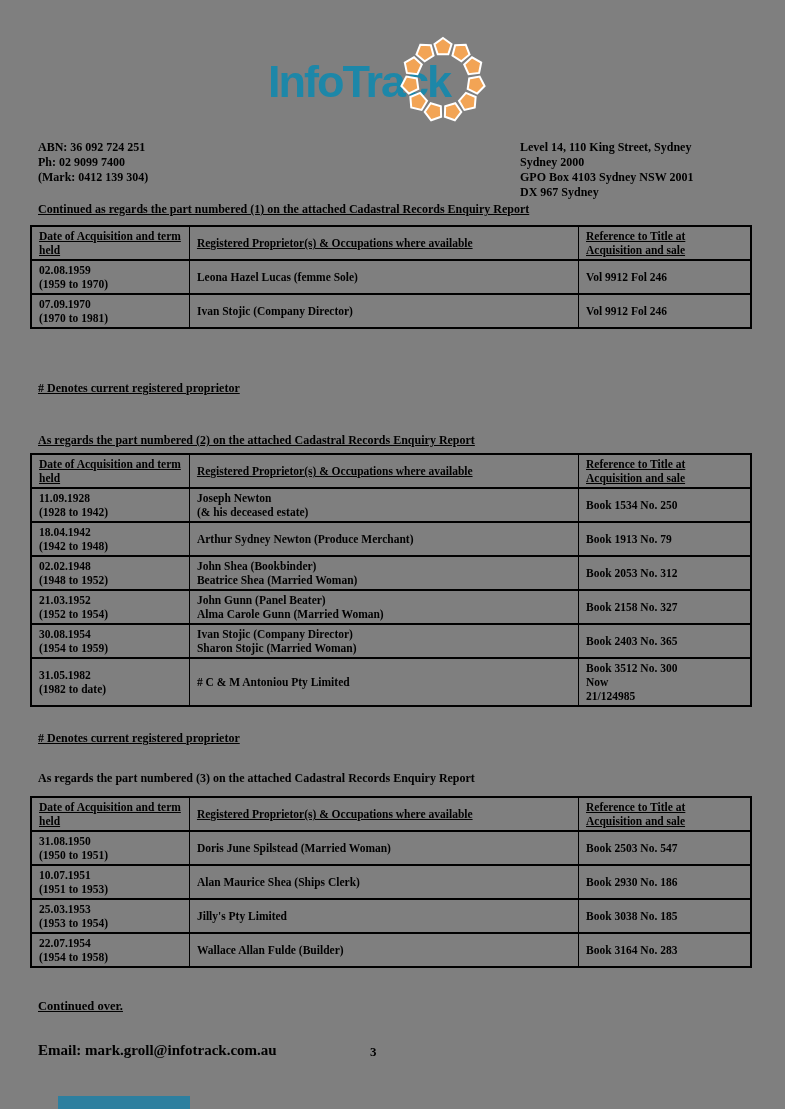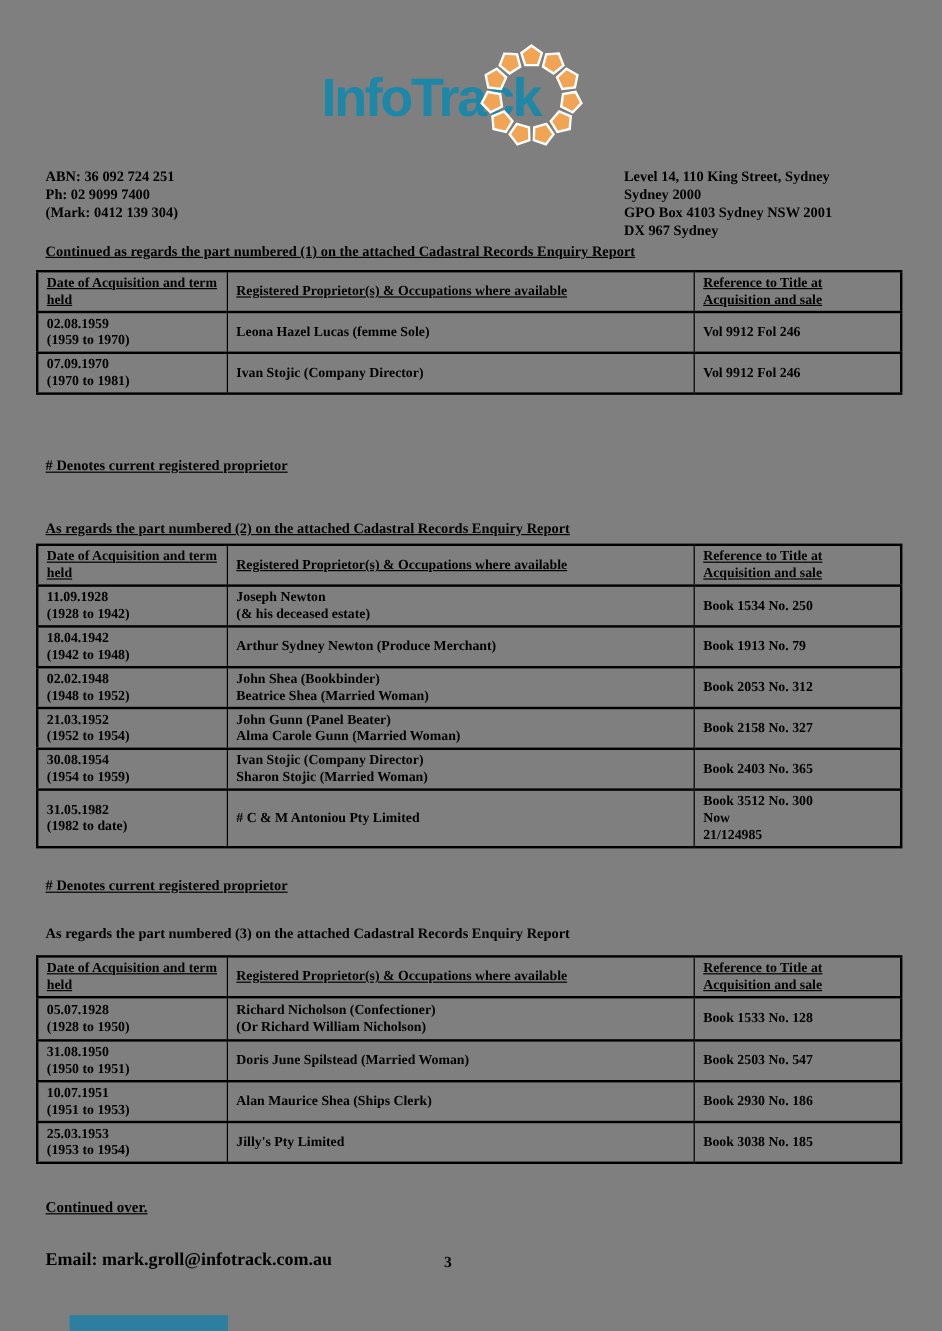--- a/index.html
+++ b/index.html
@@ -181,44 +181,43 @@
       <col class="col-date">
       <col class="col-prop">
       <col class="col-ref">
     </colgroup>
   <tbody>
       <tr style="height:32px;">
     <th>Date of Acquisition and term held</th>
     <th>Registered Proprietor(s) &amp; Occupations where available</th>
     <th>Reference to Title at Acquisition and sale</th>
   </tr>
-  <tr style="height:36px;">
-    <td>05.07.1928
-(1928 to 1950)</td>
-    <td>Richard Nicholson (Confectioner)
-(Or Richard William Nicholson)</td>
-    <td>Book 1533 No. 128</td>
-  </tr>
   <tr style="height:31px;">
     <td>31.08.1950
 (1950 to 1951)</td>
     <td>Doris June Spilstead (Married Woman)</td>
     <td>Book 2503 No. 547</td>
   </tr>
   <tr style="height:31px;padding-left:18px;">
     <td>10.07.1951
 (1951 to 1953)</td>
     <td>Alan Maurice Shea (Ships Clerk)</td>
     <td>Book 2930 No. 186</td>
   </tr>
   <tr style="height:31px;">
     <td>25.03.1953
 (1953 to 1954)</td>
     <td>Jilly's Pty Limited</td>
     <td>Book 3038 No. 185</td>
   </tr>
+  <tr style="height:33px;">
+    <td>22.07.1954
+(1954 to 1958)</td>
+    <td>Wallace Allan Fulde (Builder)</td>
+    <td>Book 3164 No. 283</td>
+  </tr>
 </tbody>
   </table>
 
 <div class="abs continued">Continued over.</div>
 <div class="abs email">Email: mark.groll@infotrack.com.au</div>
 <div class="abs page-number">3</div>
 <div class="abs accent-bar" style="background: rgb(45, 127, 159);"></div>
 
 </body></html>

